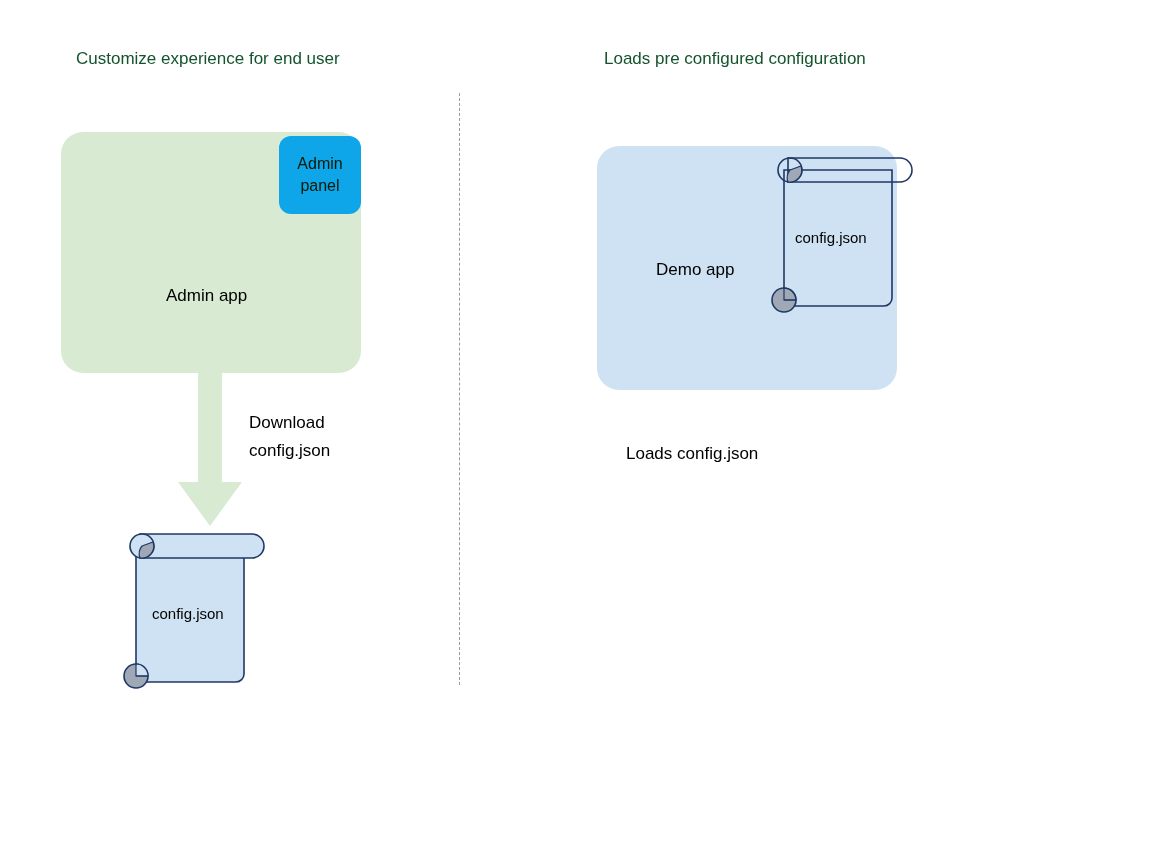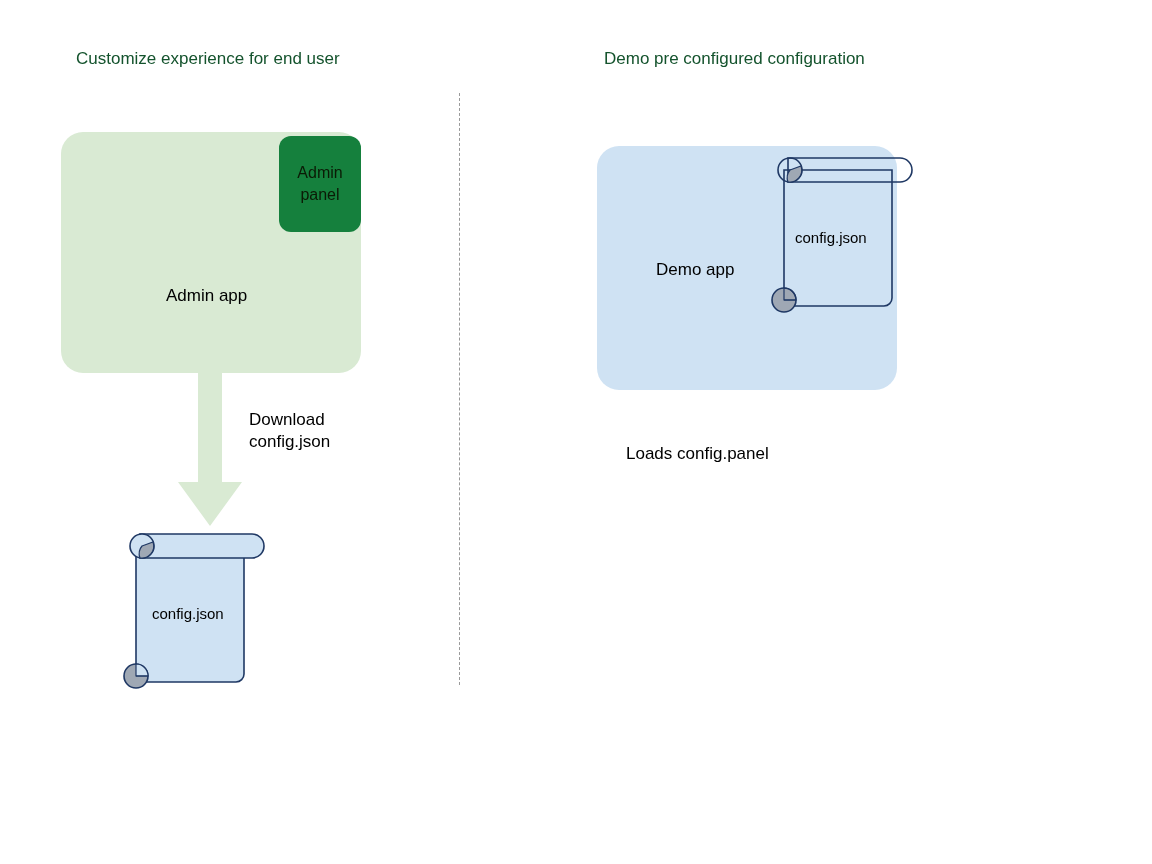--- a/index.html
+++ b/index.html
@@ -67,22 +67,22 @@
   }
   #admin-app-label { left: 166px; top: 244px; margin-top: 42px; }
   #demo-app-label  { left: 656px; top: 260px; }
 
   
   #admin-panel-badge {
     position: absolute;
     left: 279px;
     top: 136px;
     width: 82px;
-    height: 96px;
-    background: #15803d;
+    height: 78px;
+    background: #0ea5e9;
     border-radius: 12px;
     box-sizing: border-box;
     display: flex;
     align-items: center;
     justify-content: center;
   }
   #admin-panel-badge .badge-text {
     font-size: 16px;
     line-height: 22px;
     text-align: center;
@@ -96,21 +96,21 @@
     left: 174px;
     top: 370px;
     width: 72px;
     height: 158px;
   }
   .arrow-label {
     position: absolute;
     left: 249px;
     top: 409px;
     font-size: 17px;
-    line-height: 22px;
+    line-height: 28px;
     white-space: pre-line;
     color: #000000;
   }
 
   
   .scroll-doc {
     position: absolute;
   }
   #config-doc-left  { left: 118px; top: 528px; width: 148px; height: 162px; }
   #config-doc-right { left: 766px; top: 152px; width: 148px; height: 162px; }
@@ -135,21 +135,21 @@
     color: #000000;
   }
 </style>
 </head>
 <body>
 
 <div class="canvas">
 
   <div class="title" id="title-left">Customize experience for end user</div>
 
-  <div class="title" id="title-right">Demo pre configured configuration</div>
+  <div class="title" id="title-right">Loads pre configured configuration</div>
 
   <div class="divider"></div>
 
   <div class="app-box" id="admin-app-box"></div>
 
   <div class="app-label" id="admin-app-label">Admin app</div>
 
   <div id="admin-panel-badge">
     <span class="badge-text">Admin
 panel</span>
@@ -187,15 +187,15 @@
     <path d="M22 6 H134 a12 12 0 0 1 0 24 H22 Z" fill="none" stroke="#1f3864" stroke-width="1.6"></path>
     <circle cx="24" cy="18" r="12" fill="none" stroke="#1f3864" stroke-width="1.6"></circle>
     <path d="M24 18 L35 14 A12 12 0 0 1 22 30 A12 12 0 0 1 24 18 Z" fill="#9fa8b4" stroke="#1f3864" stroke-width="1.2"></path>
     <circle cx="18" cy="148" r="12" fill="#9fa8b4" stroke="#1f3864" stroke-width="1.6"></circle>
     <path d="M18 148 L30 148 A12 12 0 0 0 18 136 Z" fill="none" stroke="#1f3864" stroke-width="1.2"></path>
     <line x1="18" y1="148" x2="30" y2="148" stroke="#1f3864" stroke-width="1.2"></line>
   </svg>
 
   <div class="doc-label" id="config-doc-right-label">config.json</div>
 
-  <div class="bottom-note">Loads config.panel</div>
+  <div class="bottom-note">Loads config.json</div>
 
 </div>
 
 </body></html>

